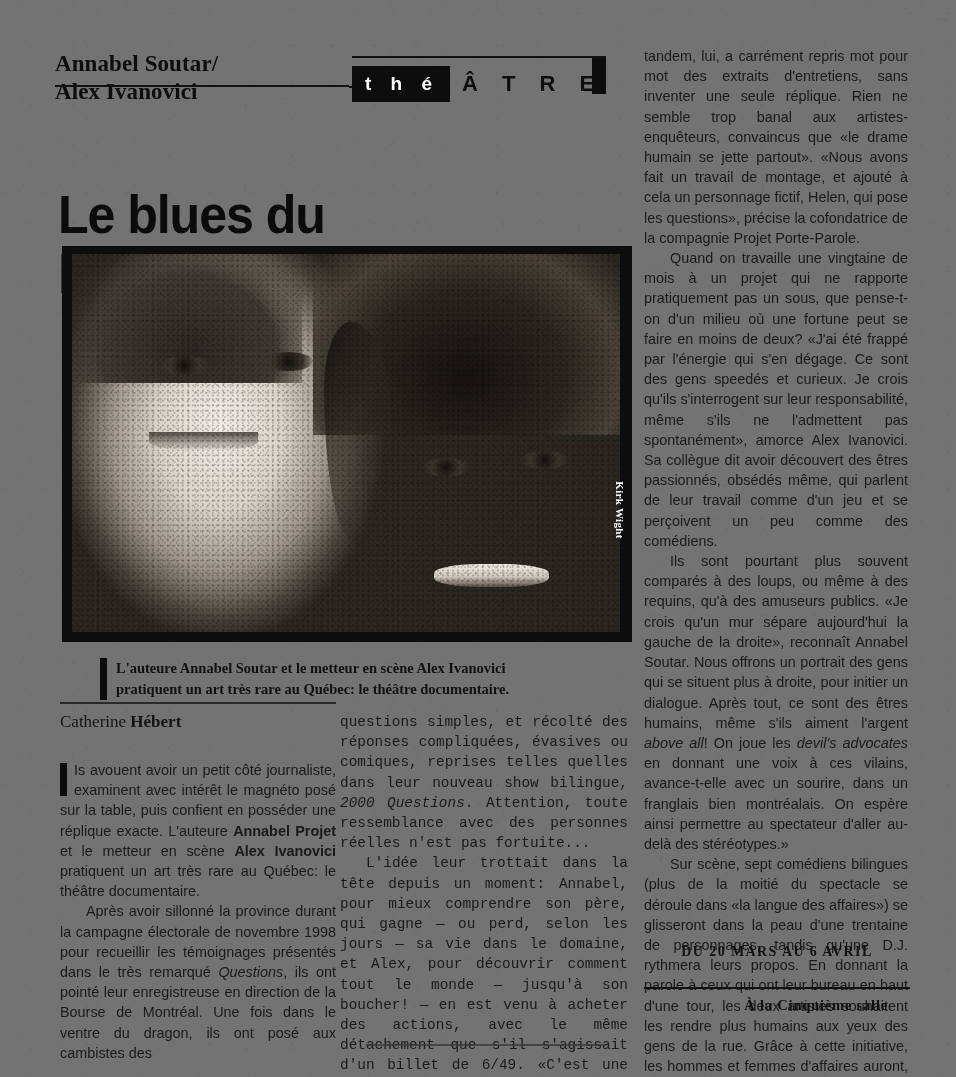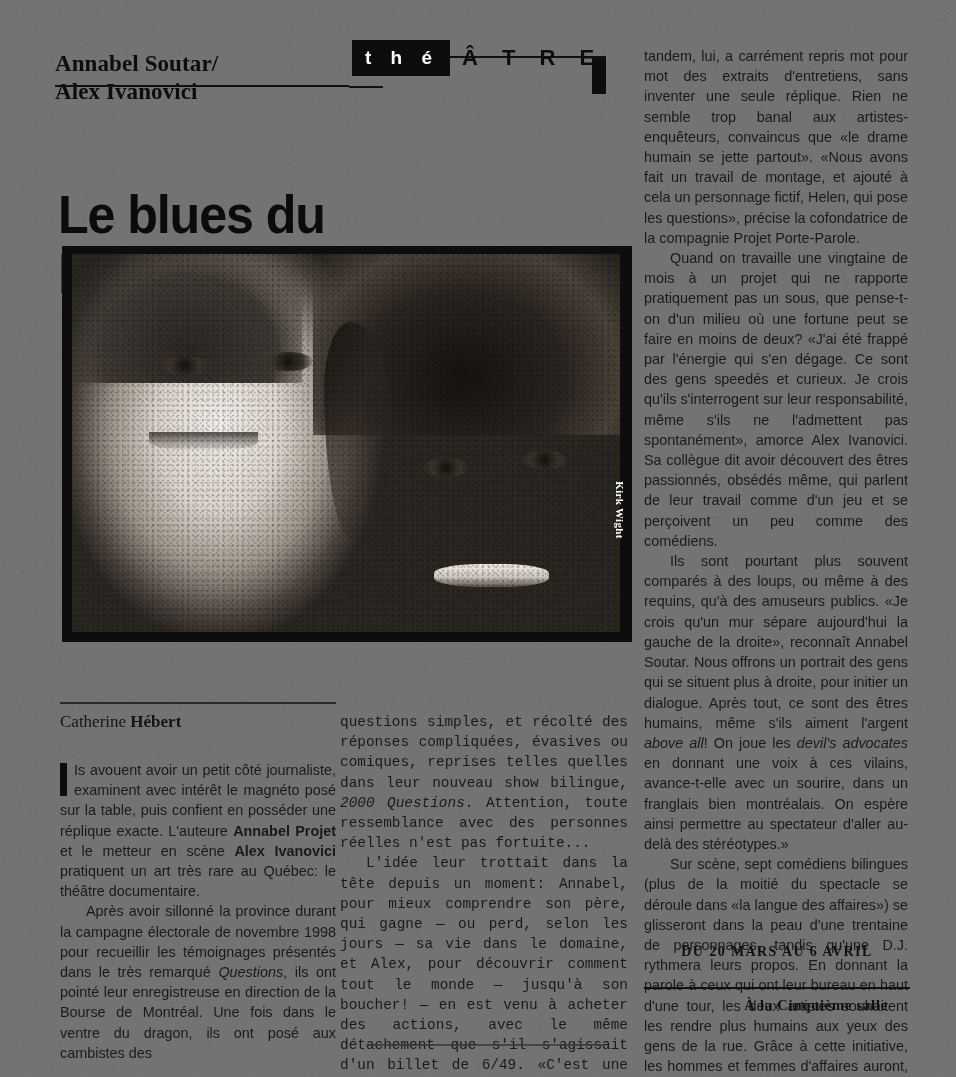--- a/index.html
+++ b/index.html
@@ -26,21 +26,21 @@
   .tick-tr{left:935px;top:18px;width:14px;height:3px;}
   .tick-bl{left:52px;top:1034px;width:22px;height:3px;opacity:.35;}
 
   
   .kicker{position:absolute;left:55px;top:50px;width:300px;}
   .kicker-line{font-family:"Liberation Serif",serif;font-weight:bold;font-size:23px;
     line-height:28px;letter-spacing:.1px;color:#0d0d0d;}
   .kicker-rule{position:absolute;left:55px;top:85px;width:294px;height:2.4px;background:#111;}
   .kicker-connector{position:absolute;left:349px;top:86px;width:34px;height:2.4px;background:#111;}
 
-  .masthead{position:absolute;left:352px;top:40px;height:36px;display:flex;align-items:stretch;}
+  .masthead{position:absolute;left:352px;top:66px;height:36px;display:flex;align-items:stretch;}
   .mh-black{background:#0d0d0d;color:#fff;display:flex;align-items:center;
     padding:0 11px 0 13px;font-family:"Liberation Sans",sans-serif;font-weight:bold;
     font-size:19px;letter-spacing:7px;}
   .mh-white{background:transparent;color:#0d0d0d;display:flex;align-items:center;
     padding:0 10px 0 12px;font-family:"Liberation Sans",sans-serif;font-weight:bold;
     font-size:22px;letter-spacing:9px;}
   .mh-top{position:absolute;left:352px;top:56px;width:254px;height:2px;background:#111;}
   .mh-cap{position:absolute;left:592px;top:58px;width:14px;height:36px;background:#0d0d0d;}
 
   .headline{position:absolute;left:58px;top:148px;width:590px;
@@ -159,20 +159,27 @@
       <div class="ph-eye ph-e4"></div>
       <div class="ph-smile1"></div>
       <div class="ph-smile2"></div>
       <div class="ph-noise"></div>
     </div>
   </div>
   <div class="credit">
     <span>Kirk Wight</span>
   </div>
 
+  <div class="caption">
+    <div class="cap-bar"></div>
+    <div class="cap-text">
+      <div>L'auteure Annabel Soutar et le metteur en scène Alex Ivanovici</div>
+      <div>pratiquent un art très rare au Québec: le théâtre documentaire.</div>
+    </div>
+  </div>
 
   <div class="byline-rule"></div>
   <div class="byline">
     <span>Catherine </span><b>Hébert</b>
   </div>
 
   <div class="col" id="col1">
     <p class="noind"><span class="dropcap-bar"></span>Is avouent avoir un petit côté journaliste, examinent avec intérêt le magnéto posé sur la table, puis confient en posséder une réplique exacte. L'auteure <b>Annabel Projet</b> et le metteur en scène <b>Alex Ivanovici</b> pratiquent un art très rare au Québec: le théâtre documentaire.</p>
     <p>Après avoir sillonné la province durant la campagne électorale de novembre 1998 pour recueillir les témoignages présentés dans le très remarqué <i>Questions</i>, ils ont pointé leur enregistreuse en direction de la Bourse de Montréal. Une fois dans le ventre du dragon, ils ont posé aux cambistes des</p>
   </div>

